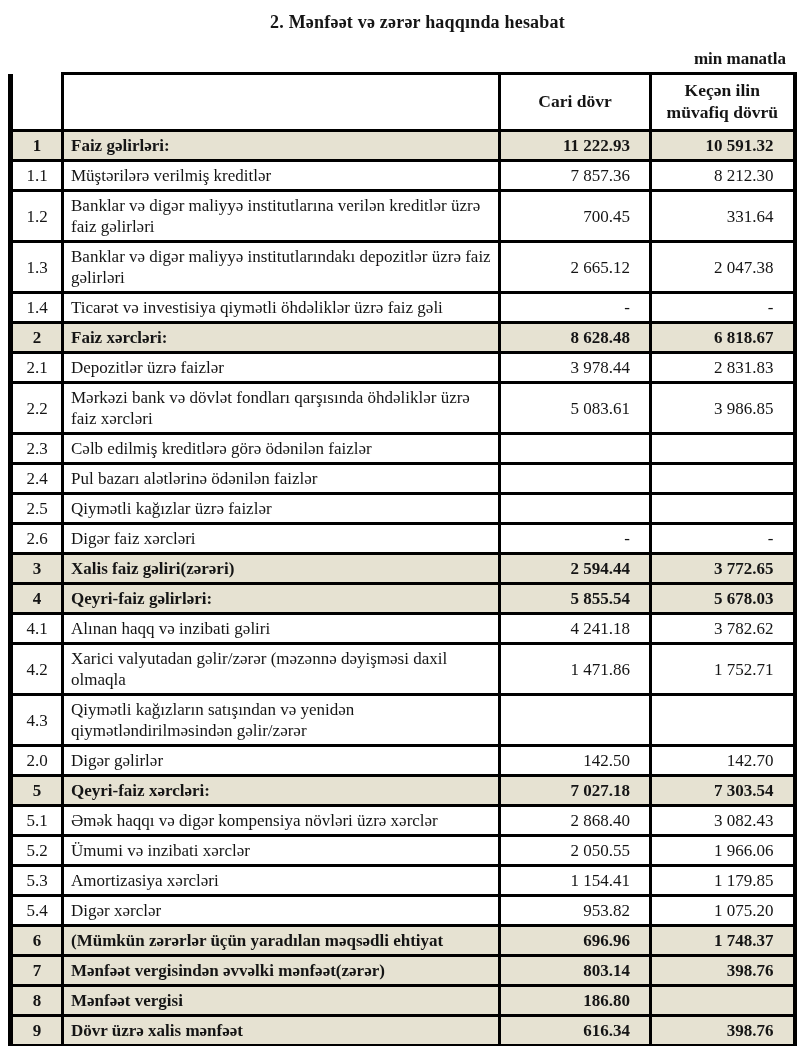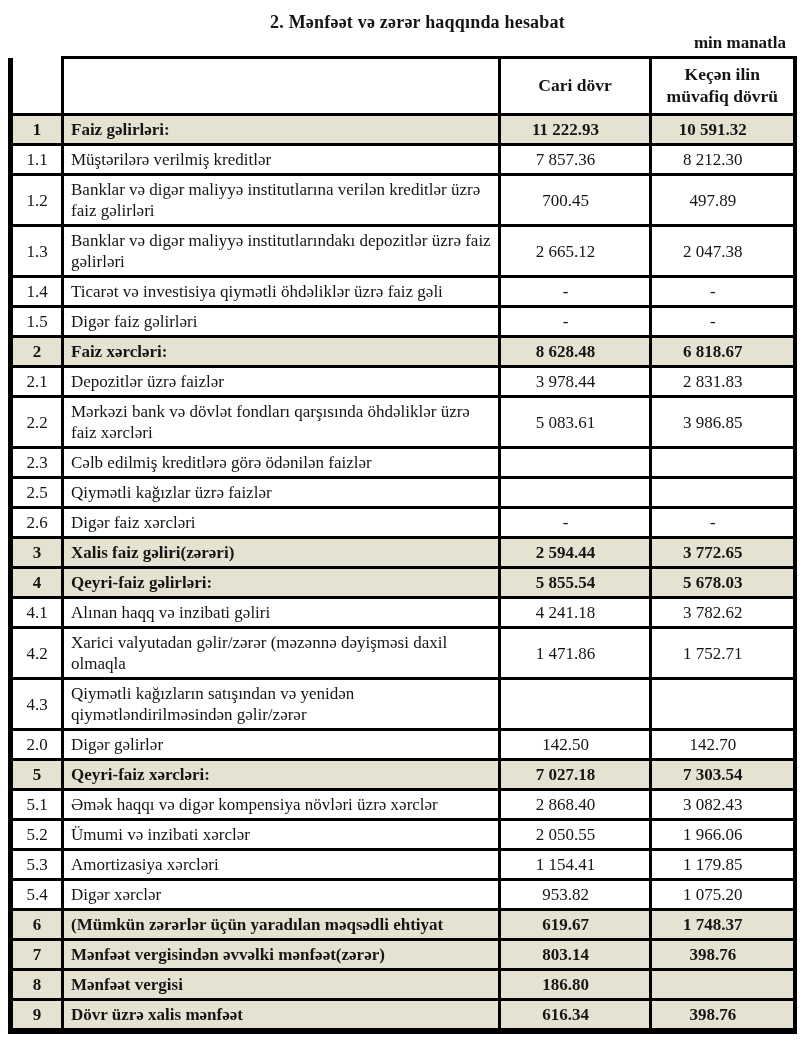--- a/index.html
+++ b/index.html
@@ -20,21 +20,21 @@
     font-size: 18px;
     padding-top: 12px;
     letter-spacing: 0.2px;
     padding-left: 35px;
   }
   .unit-note {
     text-align: right;
     font-weight: bold;
     font-size: 17px;
     padding-right: 14px;
-    margin-top: 0;
+    margin-top: 16px;
     margin-bottom: 3px;
   }
 
   table.pl {
     border-collapse: collapse;
     table-layout: fixed;
     margin-left: 8px;
     width: 784px;
   }
   col.c-num  { width: 52px; }
@@ -61,21 +61,21 @@
     line-height: 1.25;
     padding: 2px 4px;
   }
   
   thead th.no-top { border-top: none; border-bottom-width: 3px; }
 
   tbody td { padding: 3px 0; line-height: 21px; background: #ffffff; }
   td.num  { text-align: center; padding-left: 2px; padding-right: 2px; }
   td.desc { text-align: left; padding-left: 7px; padding-right: 2px; }
   td.desc.clip { white-space: nowrap; overflow: hidden; }
-  td.val  { text-align: center; padding-right: 19px; }
+  td.val  { text-align: right; padding-right: 19px; }
 
   tr.shaded td { background: #e6e2d2; font-weight: bold; }
 </style>
 </head>
 <body>
 
 <div class="page">
 
   <div class="title">2. Mənfəət və zərər haqqında hesabat</div>
 
@@ -106,40 +106,34 @@
         <tr>
           <td class="num edge-left">1.1</td>
           <td class="desc">Müştərilərə verilmiş kreditlər</td>
           <td class="val">7 857.36</td>
           <td class="val edge-right">8 212.30</td>
         </tr>
         <tr>
           <td class="num edge-left">1.2</td>
           <td class="desc">Banklar və digər maliyyə institutlarına verilən kreditlər üzrə faiz gəlirləri</td>
           <td class="val">700.45</td>
-          <td class="val edge-right">497.89</td>
+          <td class="val edge-right">331.64</td>
         </tr>
         <tr>
           <td class="num edge-left">1.3</td>
           <td class="desc">Banklar və digər maliyyə institutlarındakı depozitlər üzrə faiz gəlirləri</td>
           <td class="val">2 665.12</td>
           <td class="val edge-right">2 047.38</td>
         </tr>
         <tr>
           <td class="num edge-left">1.4</td>
           <td class="desc clip">Ticarət və investisiya qiymətli öhdəliklər üzrə faiz gəli</td>
           <td class="val">-</td>
           <td class="val edge-right">-</td>
         </tr>
-        <tr>
-          <td class="num edge-left">1.5</td>
-          <td class="desc">Digər faiz gəlirləri</td>
-          <td class="val">-</td>
-          <td class="val edge-right">-</td>
-        </tr>
         <tr class="shaded">
           <td class="num edge-left">2</td>
           <td class="desc">Faiz xərcləri:</td>
           <td class="val">8 628.48</td>
           <td class="val edge-right">6 818.67</td>
         </tr>
         <tr>
           <td class="num edge-left">2.1</td>
           <td class="desc">Depozitlər üzrə faizlər</td>
           <td class="val">3 978.44</td>
@@ -151,20 +145,26 @@
           <td class="val">5 083.61</td>
           <td class="val edge-right">3 986.85</td>
         </tr>
         <tr>
           <td class="num edge-left">2.3</td>
           <td class="desc">Cəlb edilmiş kreditlərə görə ödənilən faizlər</td>
           <td class="val"></td>
           <td class="val edge-right"></td>
         </tr>
         <tr>
+          <td class="num edge-left">2.4</td>
+          <td class="desc">Pul bazarı alətlərinə ödənilən faizlər</td>
+          <td class="val"></td>
+          <td class="val edge-right"></td>
+        </tr>
+        <tr>
           <td class="num edge-left">2.5</td>
           <td class="desc">Qiymətli kağızlar üzrə faizlər</td>
           <td class="val"></td>
           <td class="val edge-right"></td>
         </tr>
         <tr>
           <td class="num edge-left">2.6</td>
           <td class="desc">Digər faiz xərcləri</td>
           <td class="val">-</td>
           <td class="val edge-right">-</td>
@@ -231,21 +231,21 @@
         </tr>
         <tr>
           <td class="num edge-left">5.4</td>
           <td class="desc">Digər xərclər</td>
           <td class="val">953.82</td>
           <td class="val edge-right">1 075.20</td>
         </tr>
         <tr class="shaded">
           <td class="num edge-left">6</td>
           <td class="desc clip">(Mümkün zərərlər üçün yaradılan məqsədli ehtiyat</td>
-          <td class="val">619.67</td>
+          <td class="val">696.96</td>
           <td class="val edge-right">1 748.37</td>
         </tr>
         <tr class="shaded">
           <td class="num edge-left">7</td>
           <td class="desc">Mənfəət vergisindən əvvəlki mənfəət(zərər)</td>
           <td class="val">803.14</td>
           <td class="val edge-right">398.76</td>
         </tr>
         <tr class="shaded">
           <td class="num edge-left">8</td>

